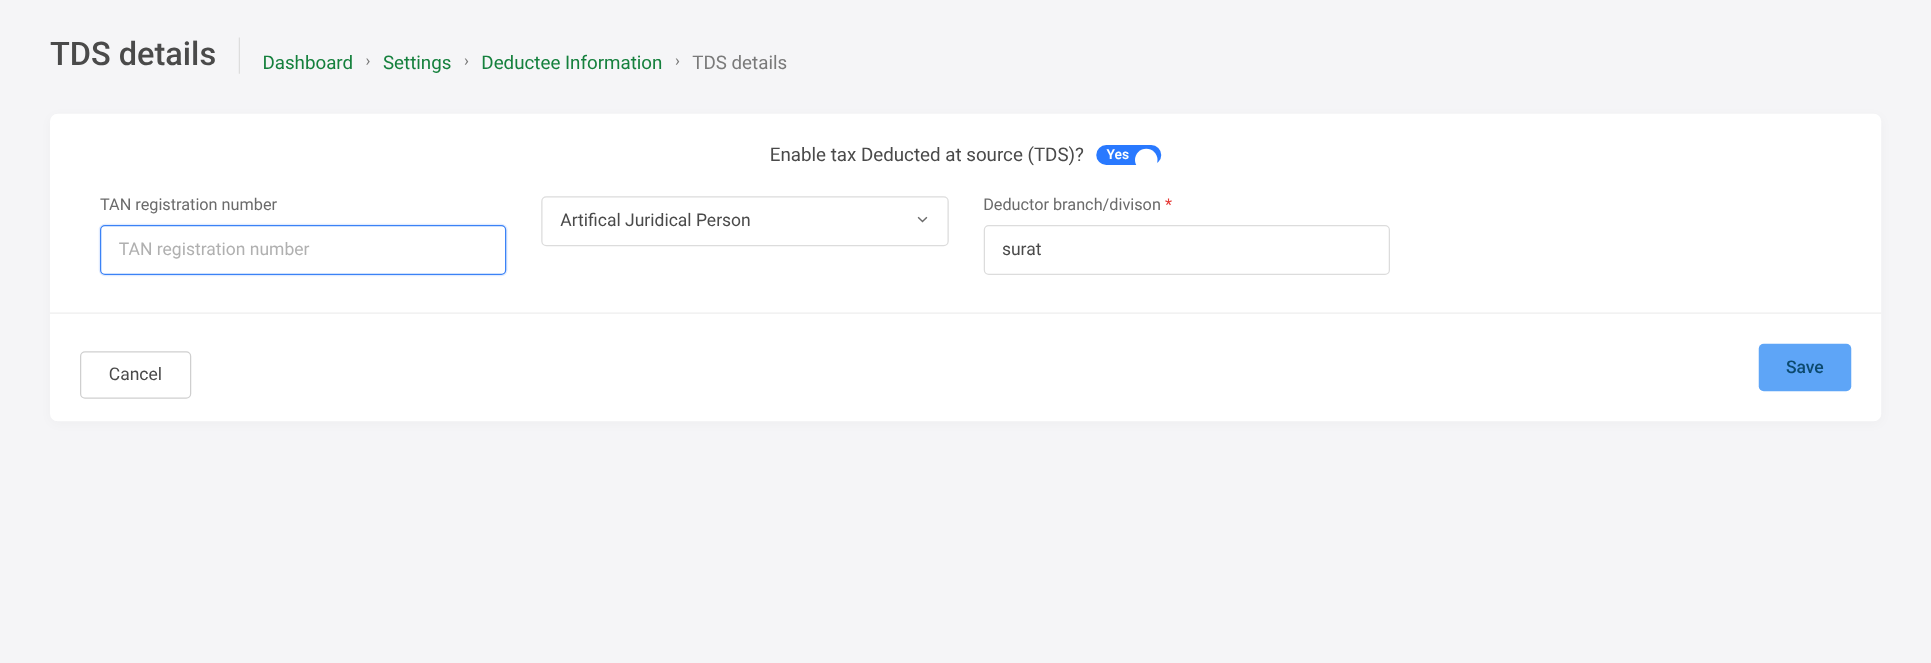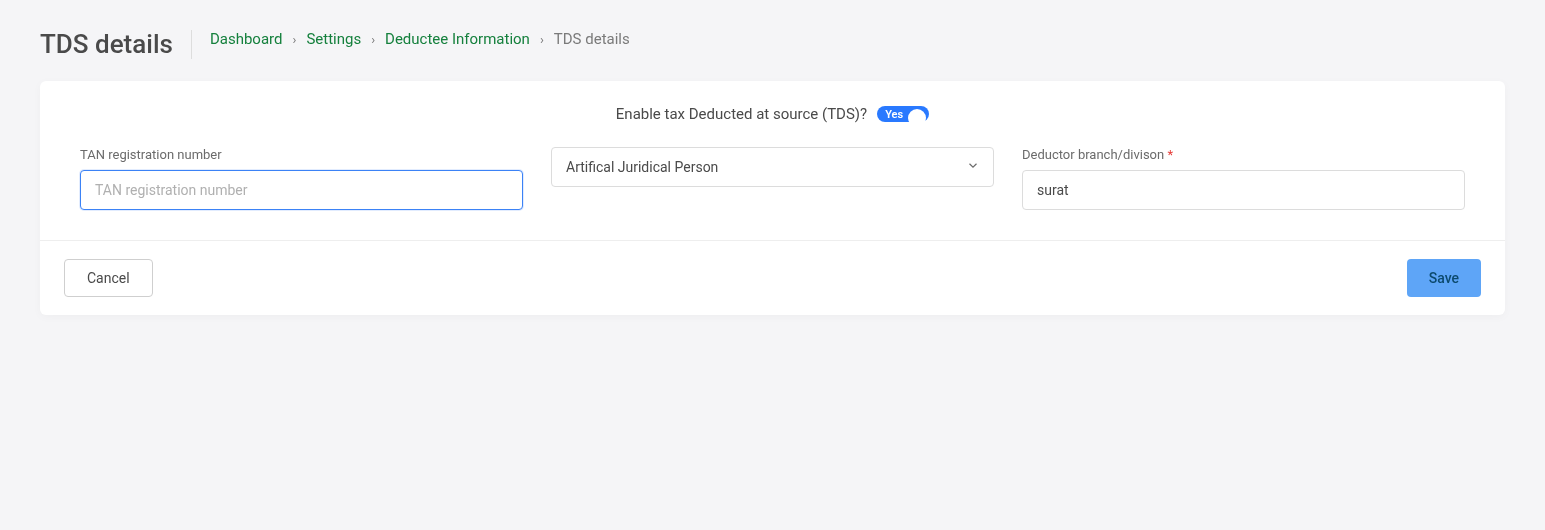--- a/index.html
+++ b/index.html
@@ -6,22 +6,22 @@
   body {
     font-family: -apple-system, BlinkMacSystemFont, "Segoe UI", Roboto, "Helvetica Neue", Arial, sans-serif;
     background: #f5f5f7;
     color: #4a4a4a;
     width: 1545px;
     height: 530px;
     padding: 30px 40px;
   }
   .header-row {
     display: flex;
-    align-items: flex-start;
-    margin-bottom: 22px;
+    align-items: flex-end;
+    margin-bottom: 32px;
   }
   .page-title {
     font-size: 26px;
     font-weight: 500;
     color: #4a4a4a;
     padding-right: 18px;
     margin-right: 18px;
     border-right: 1px solid #ddd;
     line-height: 1.1;
   }
@@ -83,21 +83,21 @@
     position: absolute;
     right: 3px;
     top: 3px;
     width: 18px;
     height: 18px;
     background: #fff;
     border-radius: 50%;
   }
   .form-grid {
     display: grid;
-    grid-template-columns: 1fr 1fr 1fr;
+    grid-template-columns: 1fr 1fr 1fr 1fr;
     gap: 22px 28px;
   }
   .field-label {
     font-size: 13px;
     color: #6b6b6b;
     margin-bottom: 8px;
     display: block;
   }
   .req { color: #e53935; }
   .input, .select {
@@ -145,20 +145,21 @@
     padding: 0 22px;
     border-radius: 4px;
     font-size: 14px;
     cursor: pointer;
     font-family: inherit;
   }
   .btn-cancel {
     background: #fff;
     border: 1px solid #cfcfcf;
     color: #4a4a4a;
+    margin-top: 12px;
   }
   .btn-save {
     background: #5ea5f7;
     border: none;
     color: #0c4a6e;
     font-weight: 500;
   }
 </style>
 </head>
 <body>

